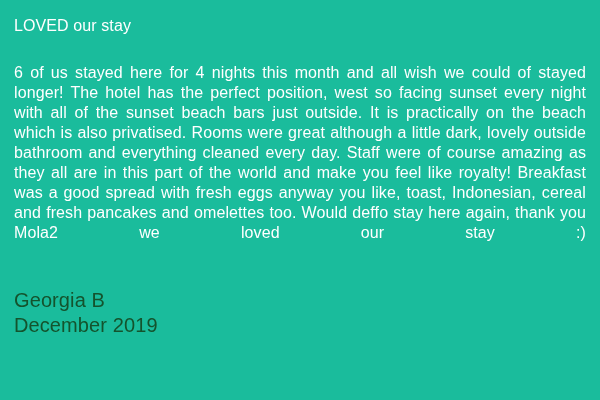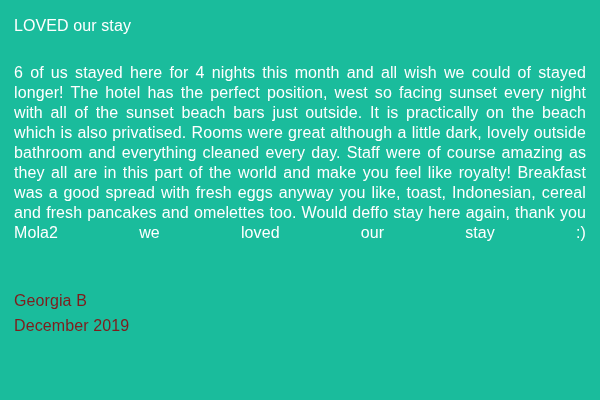--- a/index.html
+++ b/index.html
@@ -48,24 +48,24 @@
   .review-body::after {
     content: "";
     display: inline-block;
     width: 100%;
   }
   .signature {
     margin: 0;
     padding: 0;
   }
   .signature-line {
-    font-size: 16px;
+    font-size: 20px;
     line-height: 25px;
     font-weight: 400;
-    color: #7f1d1d;
+    color: #14532d;
     letter-spacing: 0.1px;
     white-space: pre;
   }
 </style>
 </head>
 <body>
 
 <div class="review-card">
 
   <div class="review-title">LOVED our stay</div>

